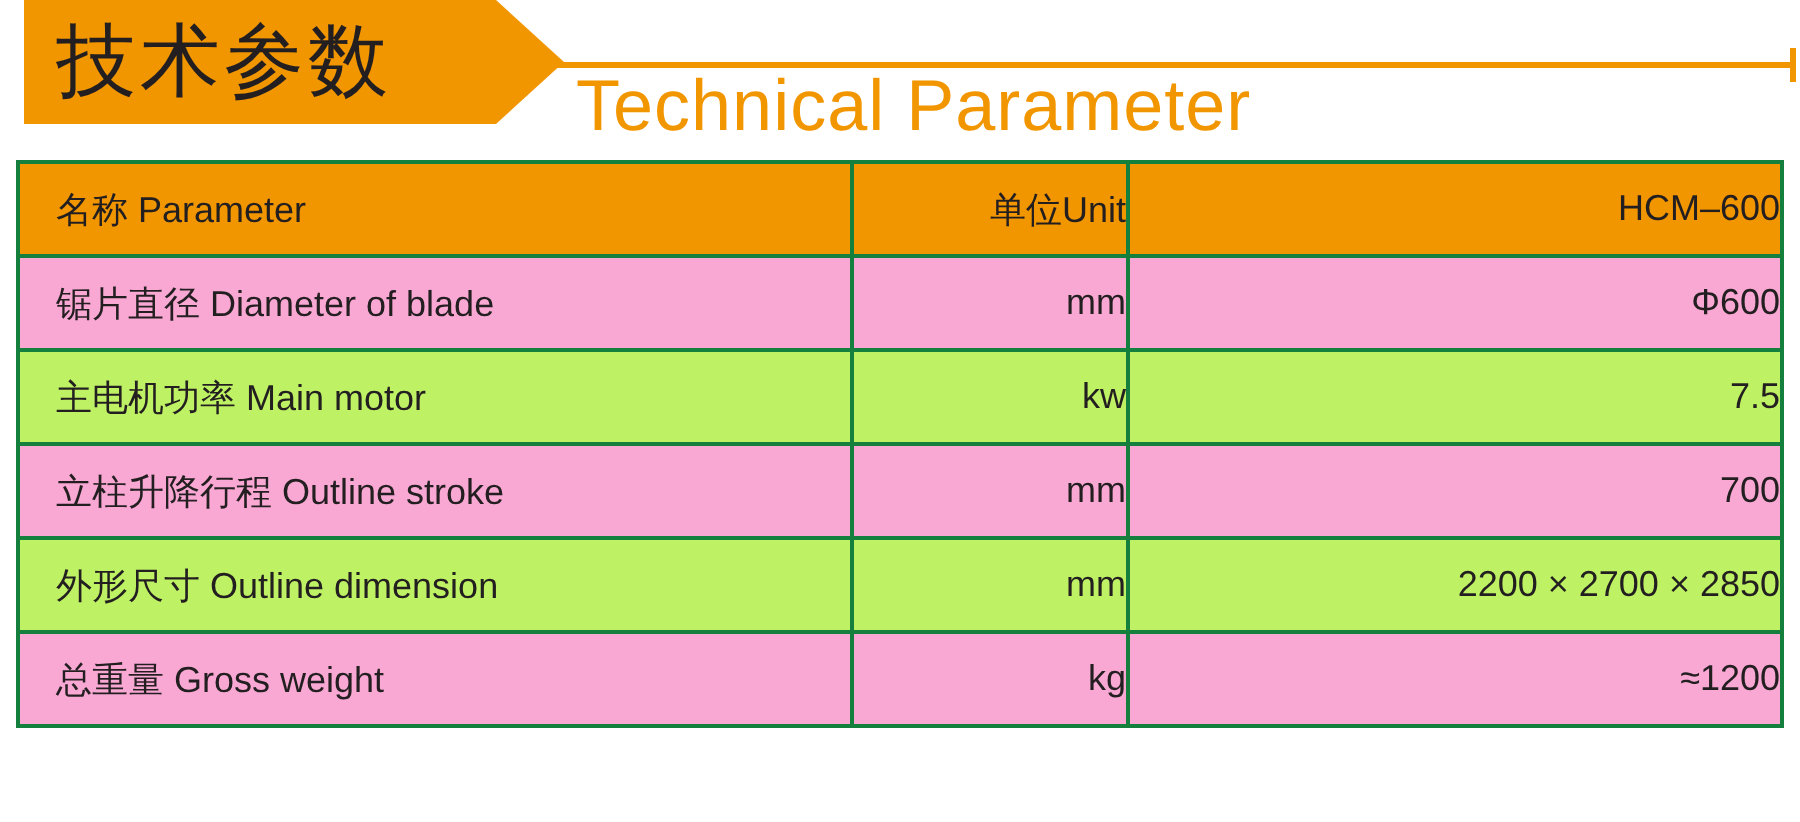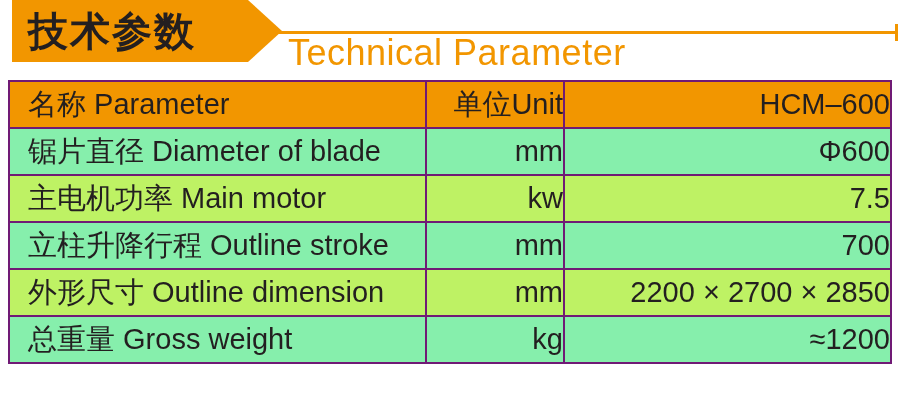--- a/index.html
+++ b/index.html
@@ -36,21 +36,21 @@
   }
 
   #banner-title-cn {
     position: absolute;
     left: 28px;
     top: 3px;
     width: 210px;
     height: 56px;
     line-height: 56px;
     font-size: 40px;
-    font-weight: 700;
+    font-weight: 400;
     color: #231f20;
     letter-spacing: 2px;
     white-space: nowrap;
   }
 
   #banner-rule {
     position: absolute;
     left: 277px;
     top: 31px;
     width: 621px;
@@ -88,23 +88,23 @@
     width: 882px;
     border-collapse: collapse;
     table-layout: fixed;
   }
   #spec-table col.c-param { width: 417px; }
   #spec-table col.c-unit  { width: 138px; }
   #spec-table col.c-value { width: 327px; }
 
   #spec-table th,
   #spec-table td {
-    border: 2px solid #701a75;
+    border: 2px solid #15803d;
     height: 45px;
-    font-size: 29px;
+    font-size: 18px;
     color: #231f20;
     font-weight: 400;
     padding: 0;
     white-space: nowrap;
     overflow: hidden;
   }
 
   #spec-table thead th {
     background: #F29600;
   }
@@ -112,21 +112,21 @@
   #spec-table .cell-param {
     text-align: left;
     padding-left: 18px;
   }
   #spec-table .cell-unit,
   #spec-table .cell-value {
     text-align: right;
   }
 
   #spec-table tbody tr.row-odd td {
-    background: #86efac;
+    background: #f9a8d4;
   }
   #spec-table tbody tr.row-even td {
     background: #bef264;
   }
 
   .sup {
     font-size: 0.62em;
     vertical-align: super;
     line-height: 0;
   }

